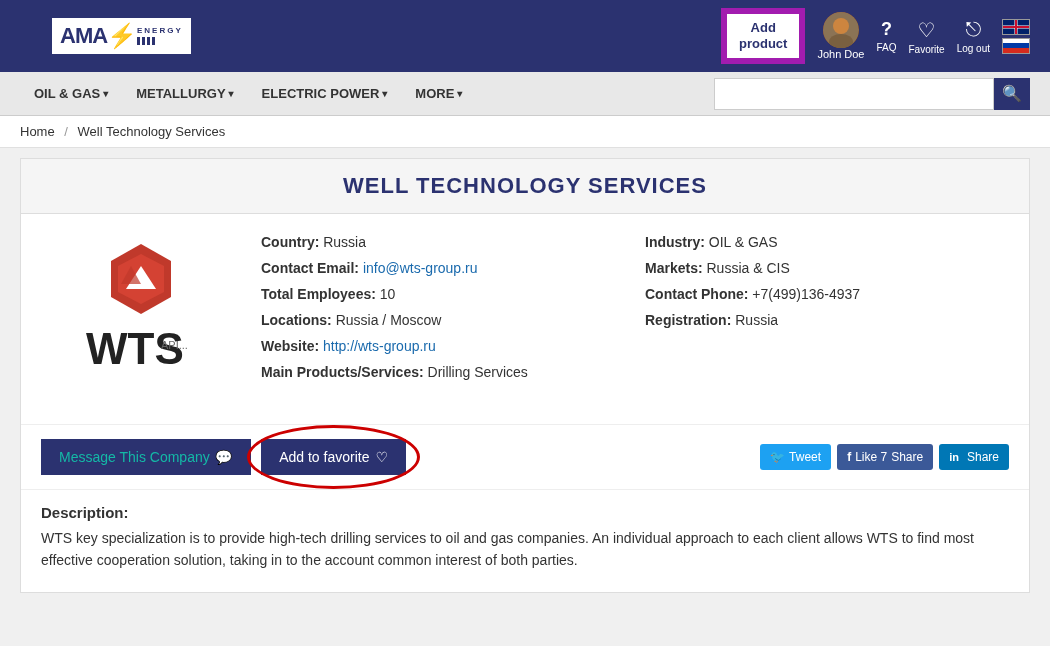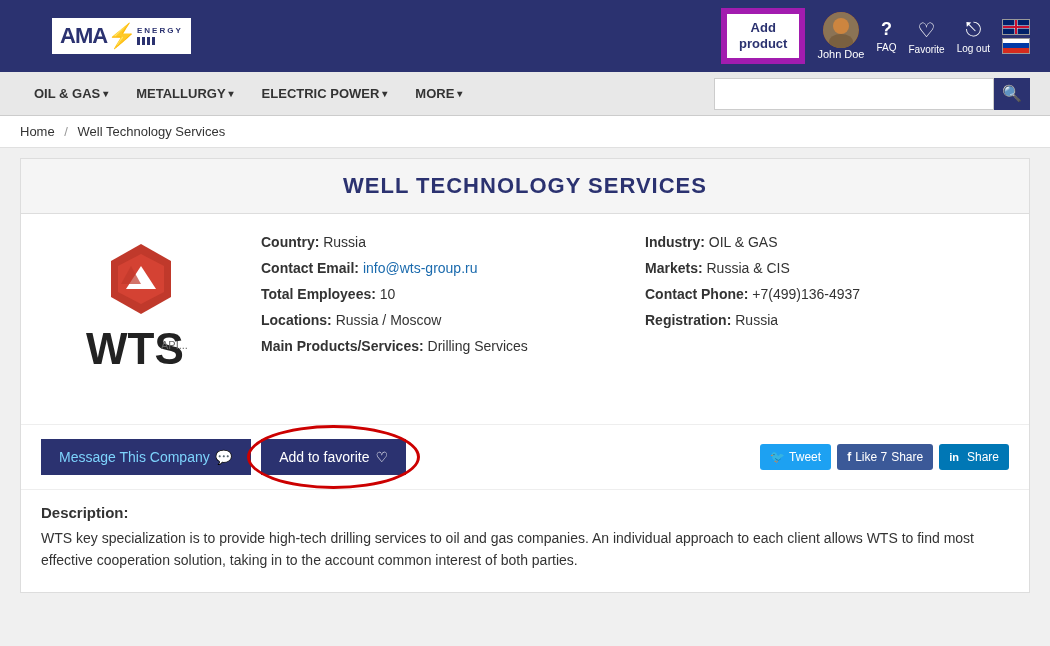--- a/index.html
+++ b/index.html
@@ -183,21 +183,21 @@
     
     .action-bar {
       padding: 14px 20px;
       display: flex;
       align-items: center;
       gap: 10px;
       border-top: 1px solid #eee;
     }
     .msg-btn {
       background: #2b3270;
-      color: #7dd3fc;
+      color: #14b8a6;
       border: none;
       padding: 10px 18px;
       font-size: 14px;
       cursor: pointer;
       display: flex;
       align-items: center;
       gap: 6px;
     }
     .fav-btn {
       background: #2b3270;
@@ -417,20 +417,24 @@
         <span class="detail-label">Contact Email:</span>
         <a class="detail-link" href="#">info@wts-group.ru</a>
       </div>
       <div class="detail-row">
         <span class="detail-label">Total Employees:</span>
         <span> <span>10</span></span>
       </div>
       <div class="detail-row">
         <span class="detail-label">Locations:</span>
         <span> <span>Russia / Moscow</span></span>
+      </div>
+      <div class="detail-row">
+        <span class="detail-label">Website:</span>
+        <a class="detail-link" href="#">http://wts-group.ru</a>
       </div>
       <div class="detail-row">
         <span class="detail-label">Main Products/Services:</span>
         <span> <span>Drilling Services</span></span>
       </div>
     </div>
 
     <div class="company-details-right">
       <div class="detail-row">
         <span class="detail-label">Industry:</span>

